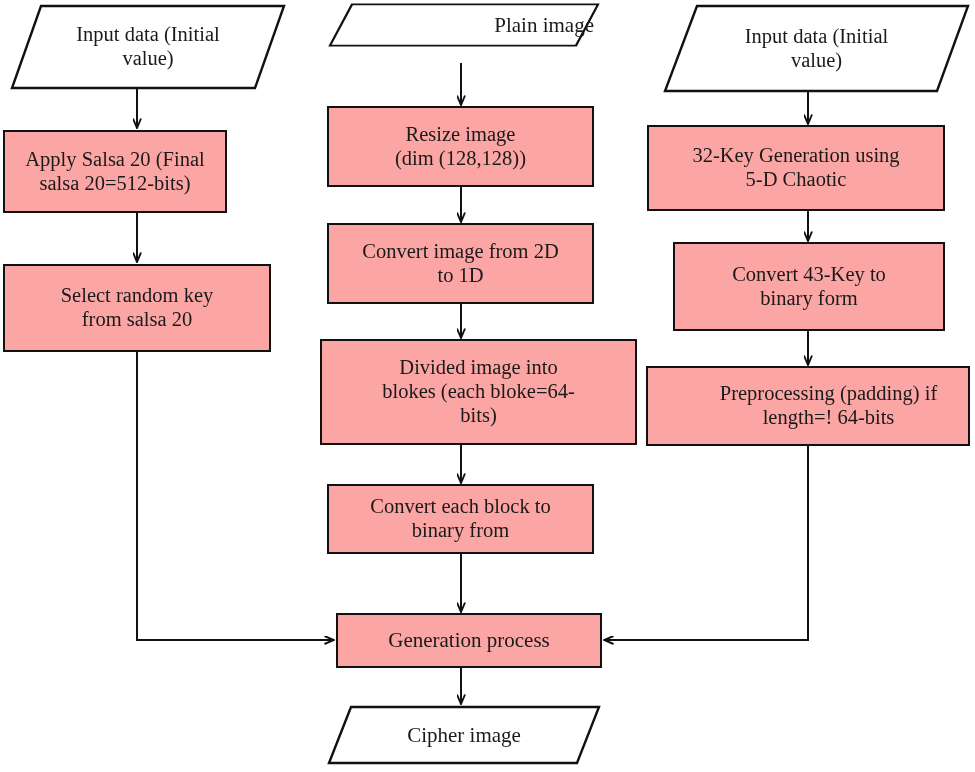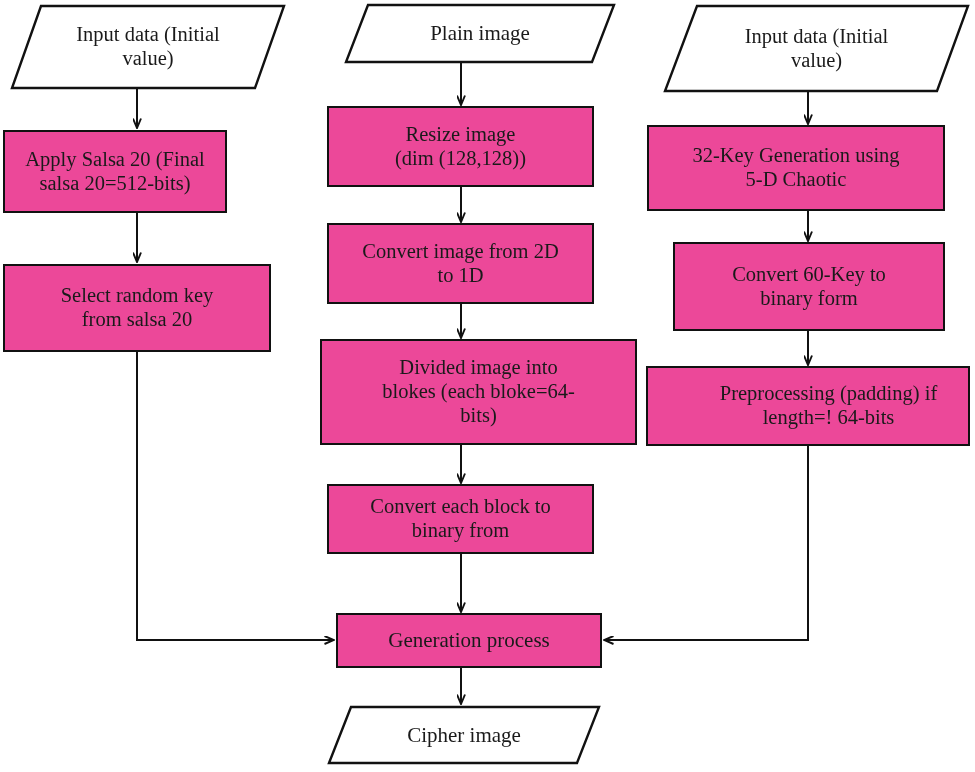--- a/index.html
+++ b/index.html
@@ -20,21 +20,21 @@
   }
   .node {
     position: absolute;
     box-sizing: border-box;
     display: flex;
     align-items: center;
     justify-content: center;
     text-align: center;
     color: #1a1a1a;
     line-height: 1.17;
-    background: #ec4899;
+    background: #fca5a5;
   }
   .node .label {
     display: block;
     width: 100%;
     padding: 0 6px;
     white-space: pre-line;
   }
   
   .proc {
     border: 2.2px solid #111111;
@@ -112,21 +112,21 @@
   <div class="node proc fs20" style="left:3px; top:130px; width:224px; height:83px;">
     <span class="label">Apply Salsa 20 (Final
 salsa 20=512-bits)</span>
   </div>
 
   <div class="node proc fs20" style="left:3px; top:264px; width:268px; height:88px;">
     <span class="label">Select random key
 from salsa 20</span>
   </div>
 
-  <div class="node data-shape fs21" style="left:344px; top:3px; width:272px; height:61px;">
+  <div class="node data-shape fs21" style="left:328px; top:3px; width:272px; height:44px;text-align:right;">
     <svg viewBox="0 0 272 61" preserveAspectRatio="none">
       <polygon points="24,2 270,2 248,59 2,59" fill="#ffffff" stroke="#111111" stroke-width="2.4"></polygon>
     </svg>
     <span class="label">Plain image</span>
   </div>
 
   <div class="node proc fs20" style="left:327px; top:106px; width:267px; height:81px;">
     <span class="label">Resize image
 (dim (128,128))</span>
   </div>
@@ -165,21 +165,21 @@
     <span class="label">Input data (Initial
 value)</span>
   </div>
 
   <div class="node proc fs20" style="left:647px; top:125px; width:298px; height:86px;">
     <span class="label">32-Key Generation using
 5-D Chaotic</span>
   </div>
 
   <div class="node proc fs20" style="left:673px; top:242px; width:272px; height:89px;">
-    <span class="label">Convert 60-Key to
+    <span class="label">Convert 43-Key to
 binary form</span>
   </div>
 
   <div class="node proc fs20" style="left:646px; top:366px; width:324px; height:80px;padding-left:41px;">
     <span class="label">Preprocessing (padding) if
 length=! 64-bits</span>
   </div>
 
 </div>
 

